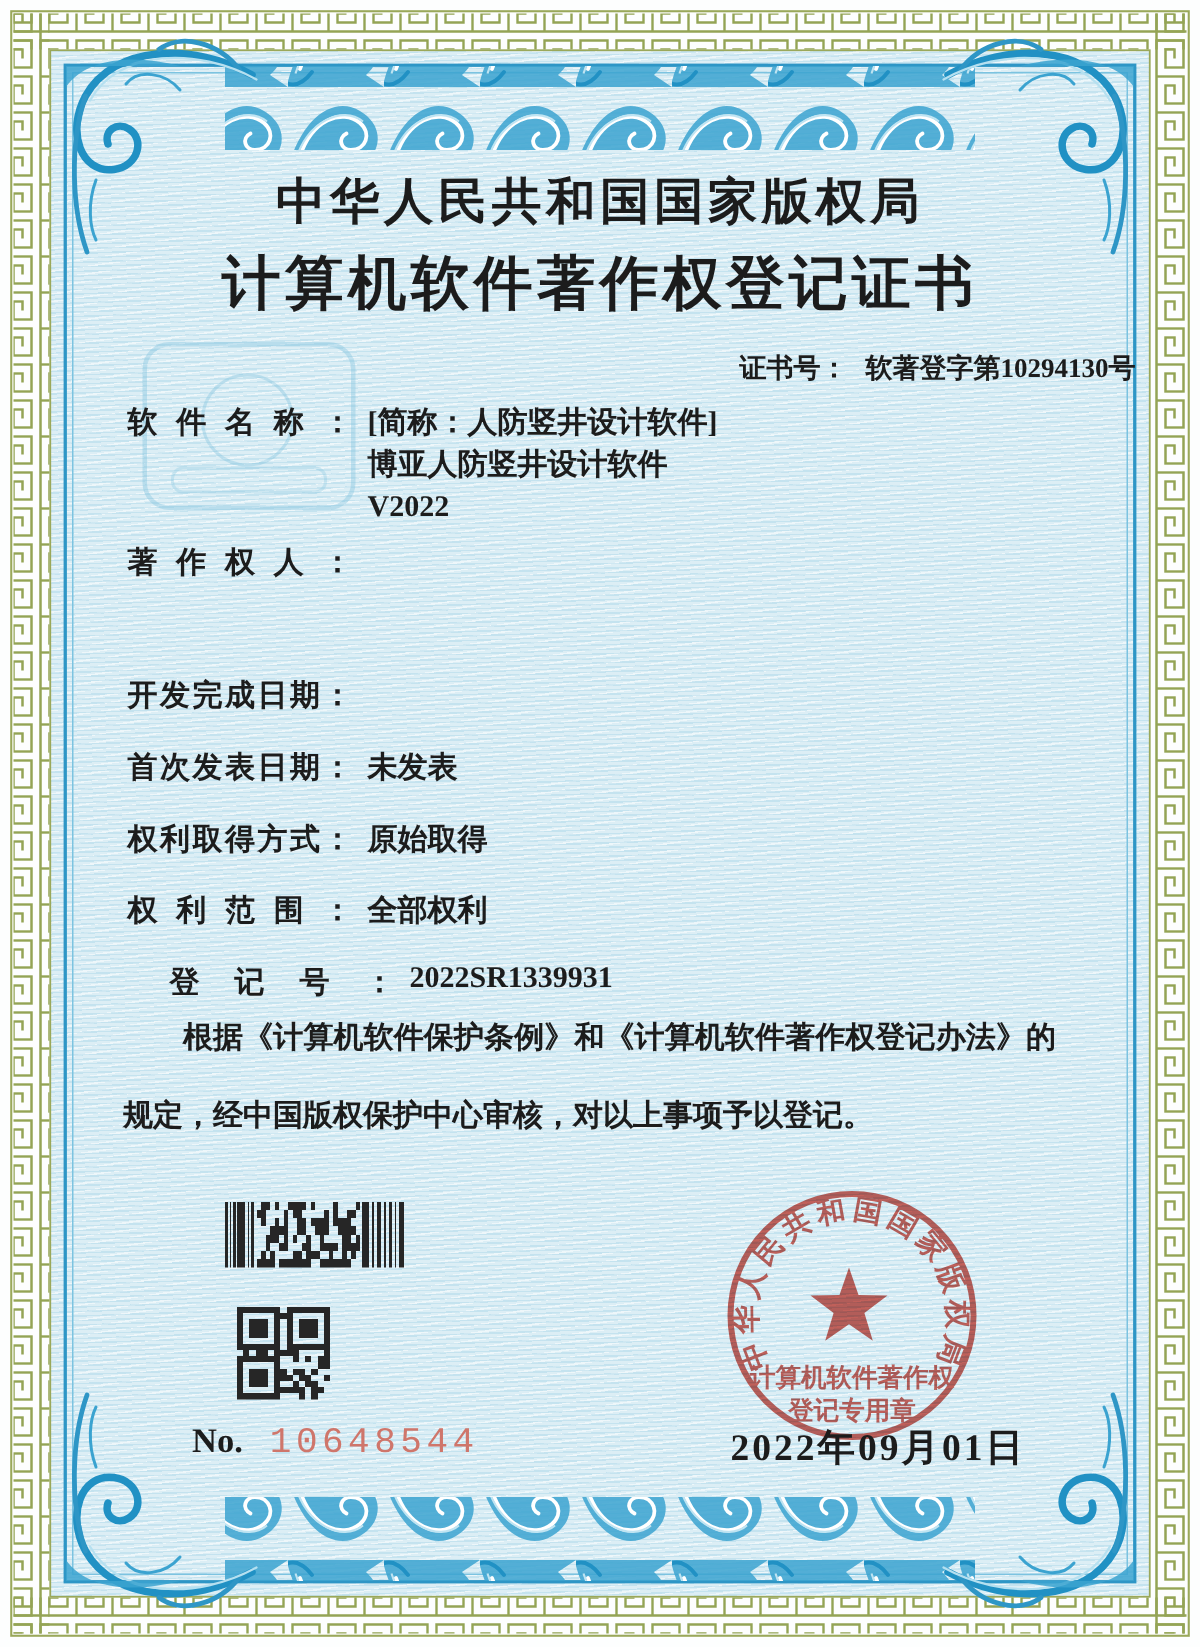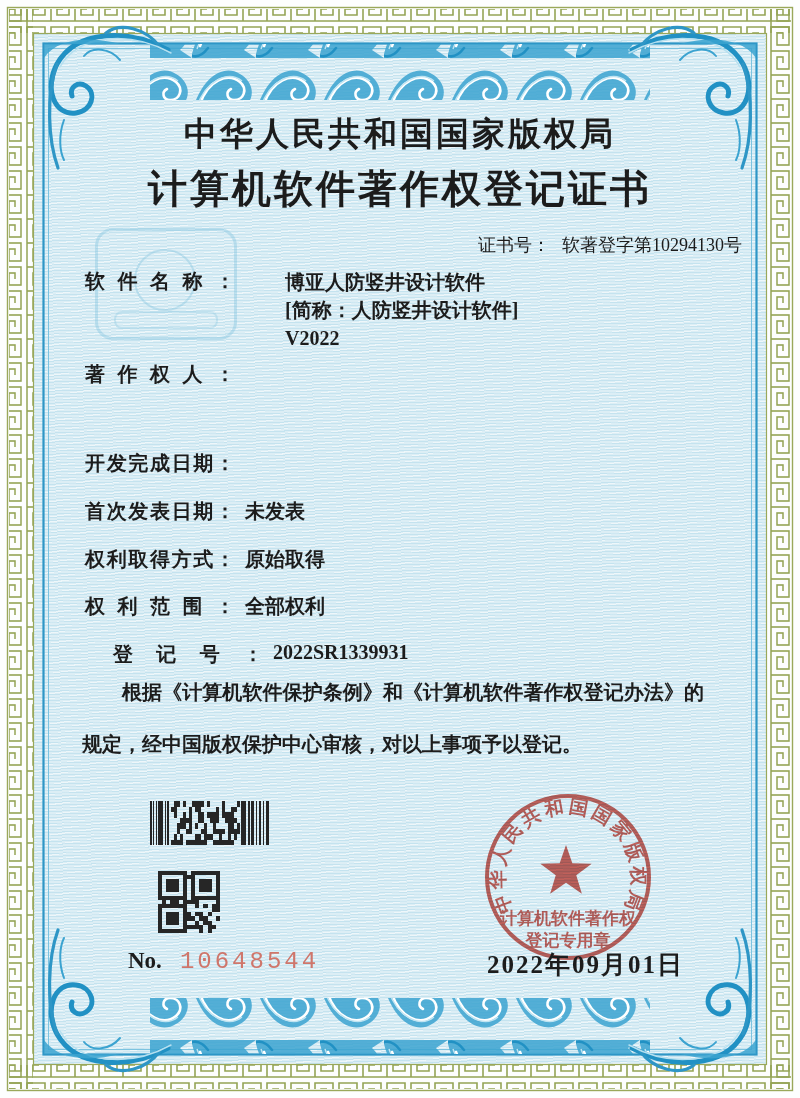--- a/index.html
+++ b/index.html
@@ -32,34 +32,34 @@
   
   .authority{
     position:absolute;left:0;top:112px;width:100%;text-align:center;
     font-size:33px;font-weight:700;letter-spacing:3px;white-space:nowrap;
   }
   .certtitle{
     position:absolute;left:0;top:162px;width:100%;text-align:center;
     font-size:39px;font-weight:700;letter-spacing:3px;white-space:nowrap;
   }
   .certno{
-    position:absolute;left:478px;top:233px;font-size:18px;font-weight:400;white-space:nowrap;
+    position:absolute;left:493px;top:233px;font-size:18px;font-weight:700;white-space:nowrap;
   }
   .certno .cv{margin-left:12px;}
   .row{
     position:absolute;left:85px;display:flex;align-items:flex-start;
     font-size:20px;font-weight:700;white-space:nowrap;
   }
   .lbl{
     display:inline-block;width:150px;flex:0 0 150px;
     text-align:justify;text-align-last:justify;
   }
   .val{margin-left:10px;}
   .val .vline{line-height:28px;}
-  .r0{top:268px;gap:40px;} .r1{top:361px;} .r2{top:450px;} .r3{top:498px;}
+  .r0{top:268px;} .r1{top:361px;} .r2{top:450px;} .r3{top:498px;}
   .r4{top:546px;} .r5{top:593px;} .r6{top:641px;margin-left:28px;}
   .statement{
     position:absolute;left:82px;top:666px;width:622px;
     font-size:20px;font-weight:700;line-height:52px;text-indent:2em;
     text-align:justify;margin:0;
   }
   
   .barcode{position:absolute;left:150px;top:801px;width:120px;height:44px;}
   .qrcode{position:absolute;left:158px;top:871px;width:62px;height:62px;}
   .serial{position:absolute;left:128px;top:948px;font-size:23px;font-weight:700;white-space:nowrap;}
@@ -138,22 +138,22 @@
 
 <div class="authority">中华人民共和国国家版权局</div>
 <div class="certtitle">计算机软件著作权登记证书</div>
 <div class="certno">
   <span>证书号：</span><span class="cv">软著登字第10294130号</span>
 </div>
 
 <div class="row r0">
   <span class="lbl">软件名称：</span>
   <span class="val">
+    <div class="vline">[简称：人防竖井设计软件]</div>
     <div class="vline">博亚人防竖井设计软件</div>
-    <div class="vline">[简称：人防竖井设计软件]</div>
     <div class="vline">V2022</div>
   </span>
 </div>
 <div class="row r1">
   <span class="lbl">著作权人：</span>
 </div>
 <div class="row r2">
   <span class="lbl">开发完成日期：</span>
 </div>
 <div class="row r3">

